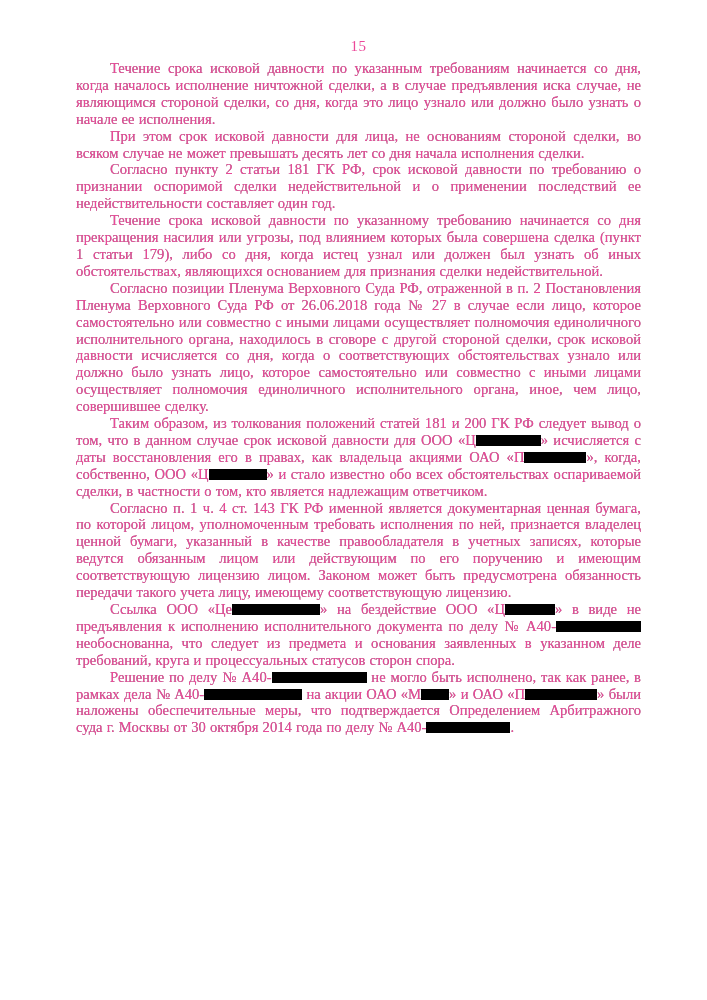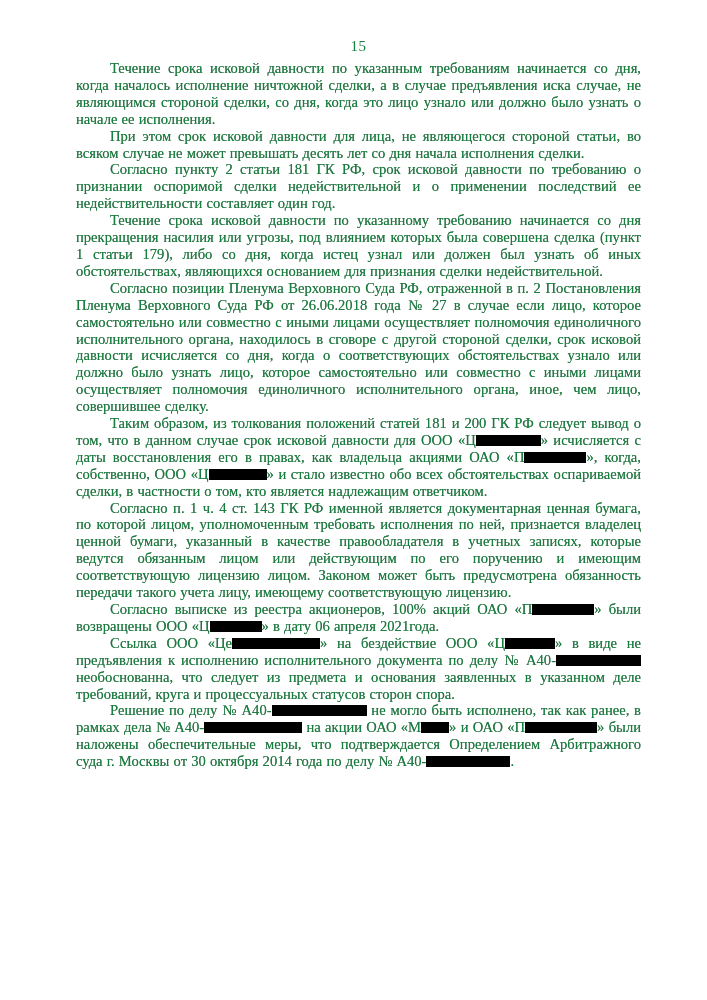--- a/index.html
+++ b/index.html
@@ -7,21 +7,21 @@
     padding: 0;
     background: #ffffff;
   }
   .page {
     position: relative;
     width: 707px;
     height: 1000px;
     background: #ffffff;
     overflow: hidden;
     font-family: "Liberation Serif", "DejaVu Serif", serif;
-    color: #15803d;
+    color: #ec4899;
   }
   .page-number {
     position: absolute;
     top: 38px;
     left: 76px;
     right: 66px;
     text-align: center;
     font-size: 15px;
     letter-spacing: 0.5px;
   }
@@ -47,23 +47,22 @@
     vertical-align: -1px;
   }
 </style>
 </head>
 <body>
 
 <div class="page">
   <div class="page-number">15</div>
   <div class="doc-body">
       <p class="para">Течение срока исковой давности по указанным требованиям начинается со дня, когда началось исполнение ничтожной сделки, а в случае предъявления иска случае, не являющимся стороной сделки, со дня, когда это лицо узнало или должно было узнать о начале ее исполнения.</p>
-      <p class="para">При этом срок исковой давности для лица, не являющегося стороной статьи, во всяком случае не может превышать десять лет со дня начала исполнения сделки.</p>
+      <p class="para">При этом срок исковой давности для лица, не основаниям стороной сделки, во всяком случае не может превышать десять лет со дня начала исполнения сделки.</p>
       <p class="para">Согласно пункту 2 статьи 181 ГК РФ, срок исковой давности по требованию о признании оспоримой сделки недействительной и о применении последствий ее недействительности составляет один год.</p>
       <p class="para">Течение срока исковой давности по указанному требованию начинается со дня прекращения насилия или угрозы, под влиянием которых была совершена сделка (пункт 1 статьи 179), либо со дня, когда истец узнал или должен был узнать об иных обстоятельствах, являющихся основанием для признания сделки недействительной.</p>
       <p class="para">Согласно позиции Пленума Верховного Суда РФ, отраженной в п. 2 Постановления Пленума Верховного Суда РФ от 26.06.2018 года № 27 в случае если лицо, которое самостоятельно или совместно с иными лицами осуществляет полномочия единоличного исполнительного органа, находилось в сговоре с другой стороной сделки, срок исковой давности исчисляется со дня, когда о соответствующих обстоятельствах узнало или должно было узнать лицо, которое самостоятельно или совместно с иными лицами осуществляет полномочия единоличного исполнительного органа, иное, чем лицо, совершившее сделку.</p>
       <p class="para">Таким образом, из толкования положений статей 181 и 200 ГК РФ следует вывод о том, что в данном случае срок исковой давности для ООО «Ц<span class="redaction" style="width: 65px; background: rgb(0, 0, 0);"></span>» исчисляется с даты восстановления его в правах, как владельца акциями ОАО «П<span class="redaction" style="width: 62px; background: rgb(0, 0, 0);"></span>», когда, собственно, ООО «Ц<span class="redaction" style="width: 58px; background: rgb(0, 0, 0);"></span>» и стало известно обо всех обстоятельствах оспариваемой сделки, в частности о том, кто является надлежащим ответчиком.</p>
       <p class="para">Согласно п. 1 ч. 4 ст. 143 ГК РФ именной является документарная ценная бумага, по которой лицом, уполномоченным требовать исполнения по ней, признается владелец ценной бумаги, указанный в качестве правообладателя в учетных записях, которые ведутся обязанным лицом или действующим по его поручению и имеющим соответствующую лицензию лицом. Законом может быть предусмотрена обязанность передачи такого учета лицу, имеющему соответствующую лицензию.</p>
-      <p class="para">Согласно выписке из реестра акционеров, 100% акций ОАО «П<span class="redaction" style="width: 62px; background: rgb(0, 0, 0);"></span>» были возвращены ООО «Ц<span class="redaction" style="width: 52px; background: rgb(0, 0, 0);"></span>» в дату 06 апреля 2021года.</p>
       <p class="para">Ссылка ООО «Це<span class="redaction" style="width: 88px; background: rgb(0, 0, 0);"></span>» на бездействие ООО «Ц<span class="redaction" style="width: 50px; background: rgb(0, 0, 0);"></span>» в виде не предъявления к исполнению исполнительного документа по делу № А40-<span class="redaction" style="width: 85px; background: rgb(0, 0, 0);"></span> необоснованна, что следует из предмета и основания заявленных в указанном деле требований, круга и процессуальных статусов сторон спора.</p>
       <p class="para">Решение по делу № А40-<span class="redaction" style="width: 95px; background: rgb(0, 0, 0);"></span> не могло быть исполнено, так как ранее, в рамках дела № А40-<span class="redaction" style="width: 98px; background: rgb(0, 0, 0);"></span> на акции ОАО «М<span class="redaction" style="width: 28px; background: rgb(0, 0, 0);"></span>» и ОАО «П<span class="redaction" style="width: 72px; background: rgb(0, 0, 0);"></span>» были наложены обеспечительные меры, что подтверждается Определением Арбитражного суда г. Москвы от 30 октября 2014 года по делу № А40-<span class="redaction" style="width: 84px; background: rgb(0, 0, 0);"></span>.</p>
     </div>
 </div>
 
 </body></html>

